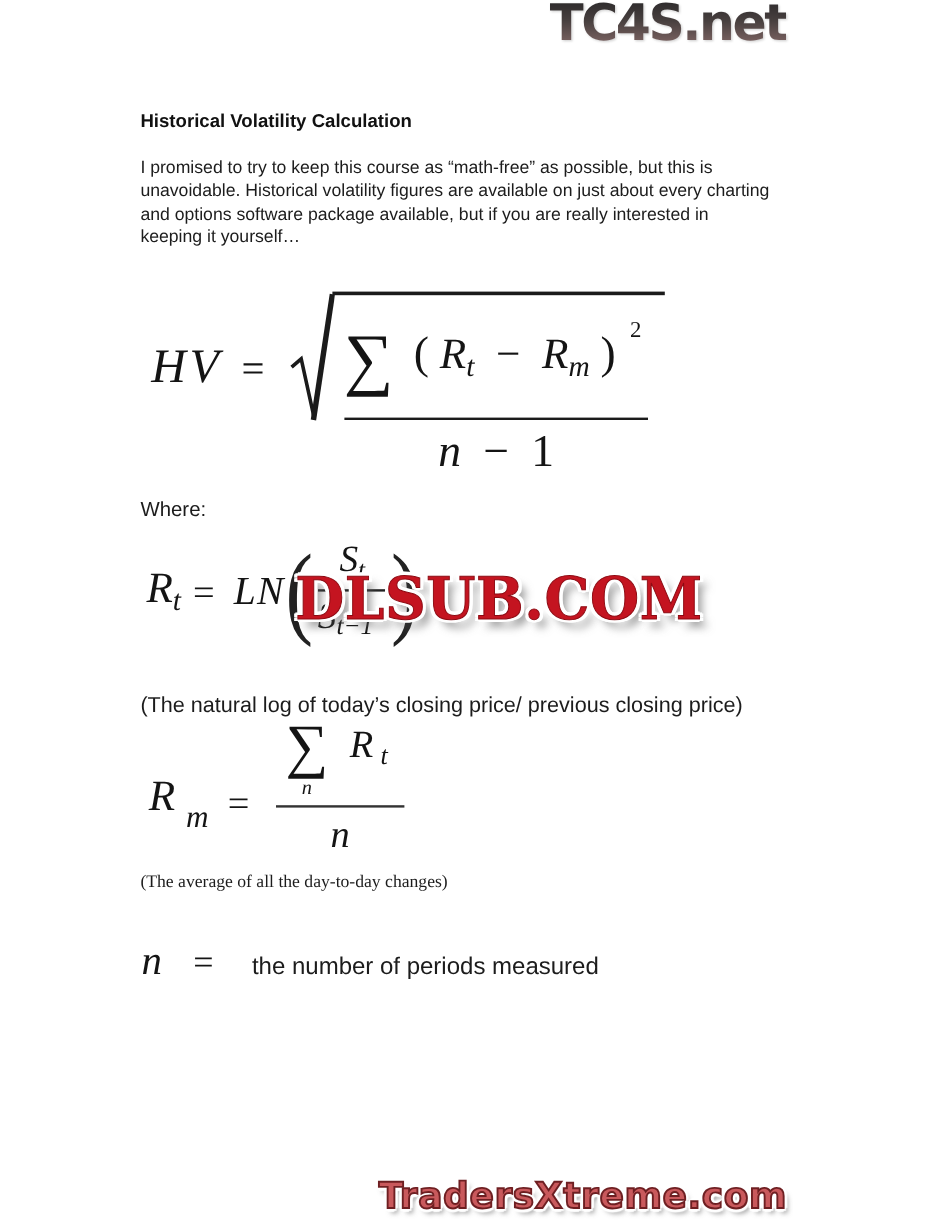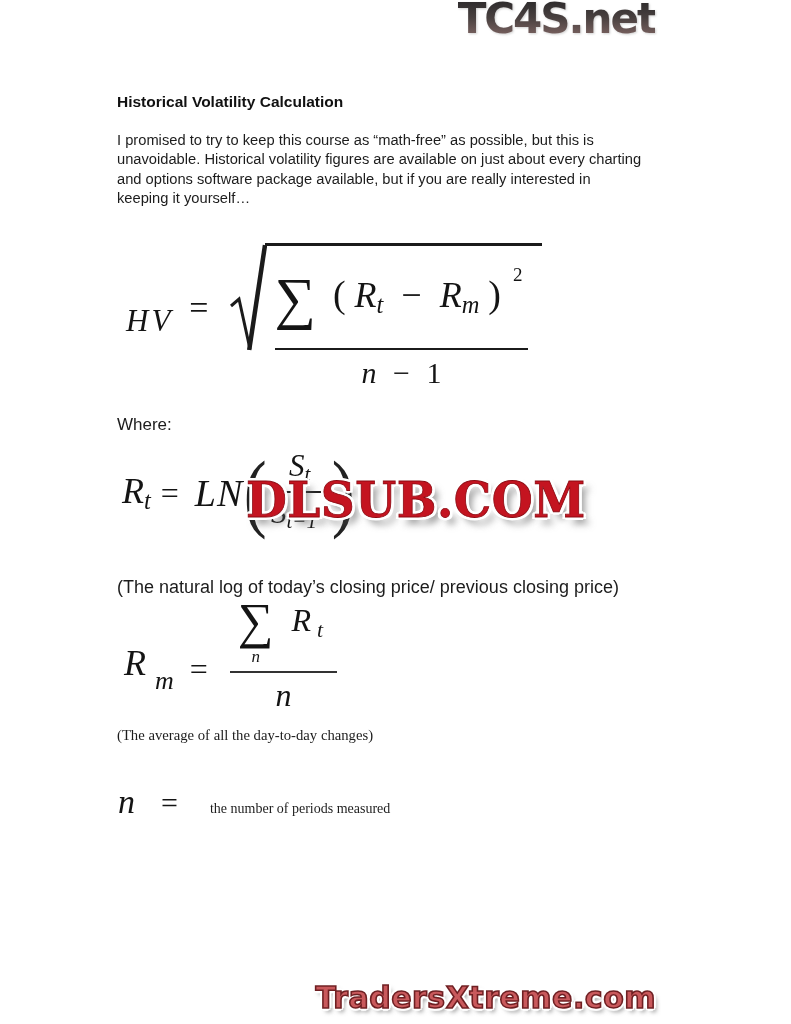--- a/index.html
+++ b/index.html
@@ -50,43 +50,43 @@
   .caption-rm { position:absolute; left:117px; top:727px; font-size:14.7px;font-family:Liberation Serif, serif; }
 
   
   .formula { position:absolute; font-family:"Liberation Serif", serif; color:#141414; }
   .fvar { font-style:italic; }
   .fsub { font-style:italic; font-size:0.68em; vertical-align:-0.26em; }
   .fop  { margin:0 9px; }
 
   
   .hv { left:126px; top:243px; display:flex; align-items:flex-start; }
-  .hv-lhs { font-size:31px; margin-top:62px; letter-spacing:3px; line-height:1; }
+  .hv-lhs { font-size:40px; margin-top:42px; letter-spacing:3px; line-height:1; }
   .hv-eq  { font-size:34px; margin:48px 20px 0 16px; line-height:1; }
   .radical { display:flex; align-items:flex-start; }
   .rad-svg { width:38px; height:114px; flex:none; }
   .rad-body {
     border-top:3.5px solid #1b1b1b; margin-left:-2px;
     padding:7px 14px 0 10px; display:flex; flex-direction:column; align-items:center;
   }
   .hv-num {
     font-size:36px; line-height:1.6; white-space:nowrap;
     padding:0 6px 2px 0; border-bottom:2.5px solid #1b1b1b;
     align-self:stretch; text-align:center;
   }
   .sigma { font-size:58px; font-style:normal; vertical-align:-11px; margin-right:8px; }
   .paren-s { font-size:38px; }
   .fsup { font-size:19px; vertical-align:26px; margin-left:3px; font-style:normal; }
-  .hv-den { font-size:30px; padding-top:6px; line-height:1.1; }
+  .hv-den { font-size:38px; padding-top:6px; line-height:1.1; }
 
   
   .rt { left:122px; top:447px; display:flex; align-items:center; }
   .rt-lhs { font-size:36px; line-height:1; }
   .rt-eq  { font-size:32px; margin:0 16px 0 10px; }
-  .rt-fn  { font-size:38px; letter-spacing:1px; }
+  .rt-fn  { font-size:33px; letter-spacing:1px; }
   .bigparen { font-size:86px; line-height:0.9; font-weight:400; transform:scaleX(0.8); margin:0 -2px; color:#222; }
   .rt-frac { display:flex; flex-direction:column; margin:0 3px 6px 3px; }
   .rt-num { font-size:31px; padding:2px 18px 4px; border-bottom:2px solid #222; align-self:stretch; text-align:center; line-height:1.1; }
   .rt-den { font-size:31px; padding-top:3px; line-height:1.1; }
 
   
   .rm { left:124px; top:598px; display:flex; align-items:center; }
   .rm-lhs { font-size:36px; margin-top:28px; line-height:1; }
   .rm-sub-wide { font-style:italic; font-size:26px; vertical-align:-14px; margin-left:9px; }
   .rm-eq  { font-size:32px; margin:28px 22px 0 16px; }
@@ -96,21 +96,21 @@
   .sigma-big { font-size:50px; line-height:0.95; }
   .sigma-sub { font-size:17px; font-style:italic; line-height:1; margin-top:2px; }
   .rm-rt { font-size:32px; font-style:italic; margin:6px 0 0 18px; line-height:1; }
   .rm-rt .fsub { margin-left:6px; }
   .rm-den { font-size:32px; font-style:italic; padding-top:5px; line-height:1.1; }
 
   
   .ndef { position:absolute; left:118px; top:783px; display:flex; align-items:baseline; font-family:"Liberation Serif", serif; color:#141414; }
   .ndef-n { font-size:34px; font-style:italic; }
   .ndef-eq { font-size:30px; margin-left:26px; }
-  .ndef-text { font-family:Liberation Serif, serif; font-size:14px; margin-left:32px; color:#1c1c1c; }
+  .ndef-text { font-family:Liberation Sans, sans-serif; font-size:20px; margin-left:32px; color:#1c1c1c; }
 </style>
 </head>
 <body>
 
 <div class="page">
 
   <div class="tc4s">TC4S.net</div>
 
   <div class="heading">Historical Volatility Calculation</div>
 

